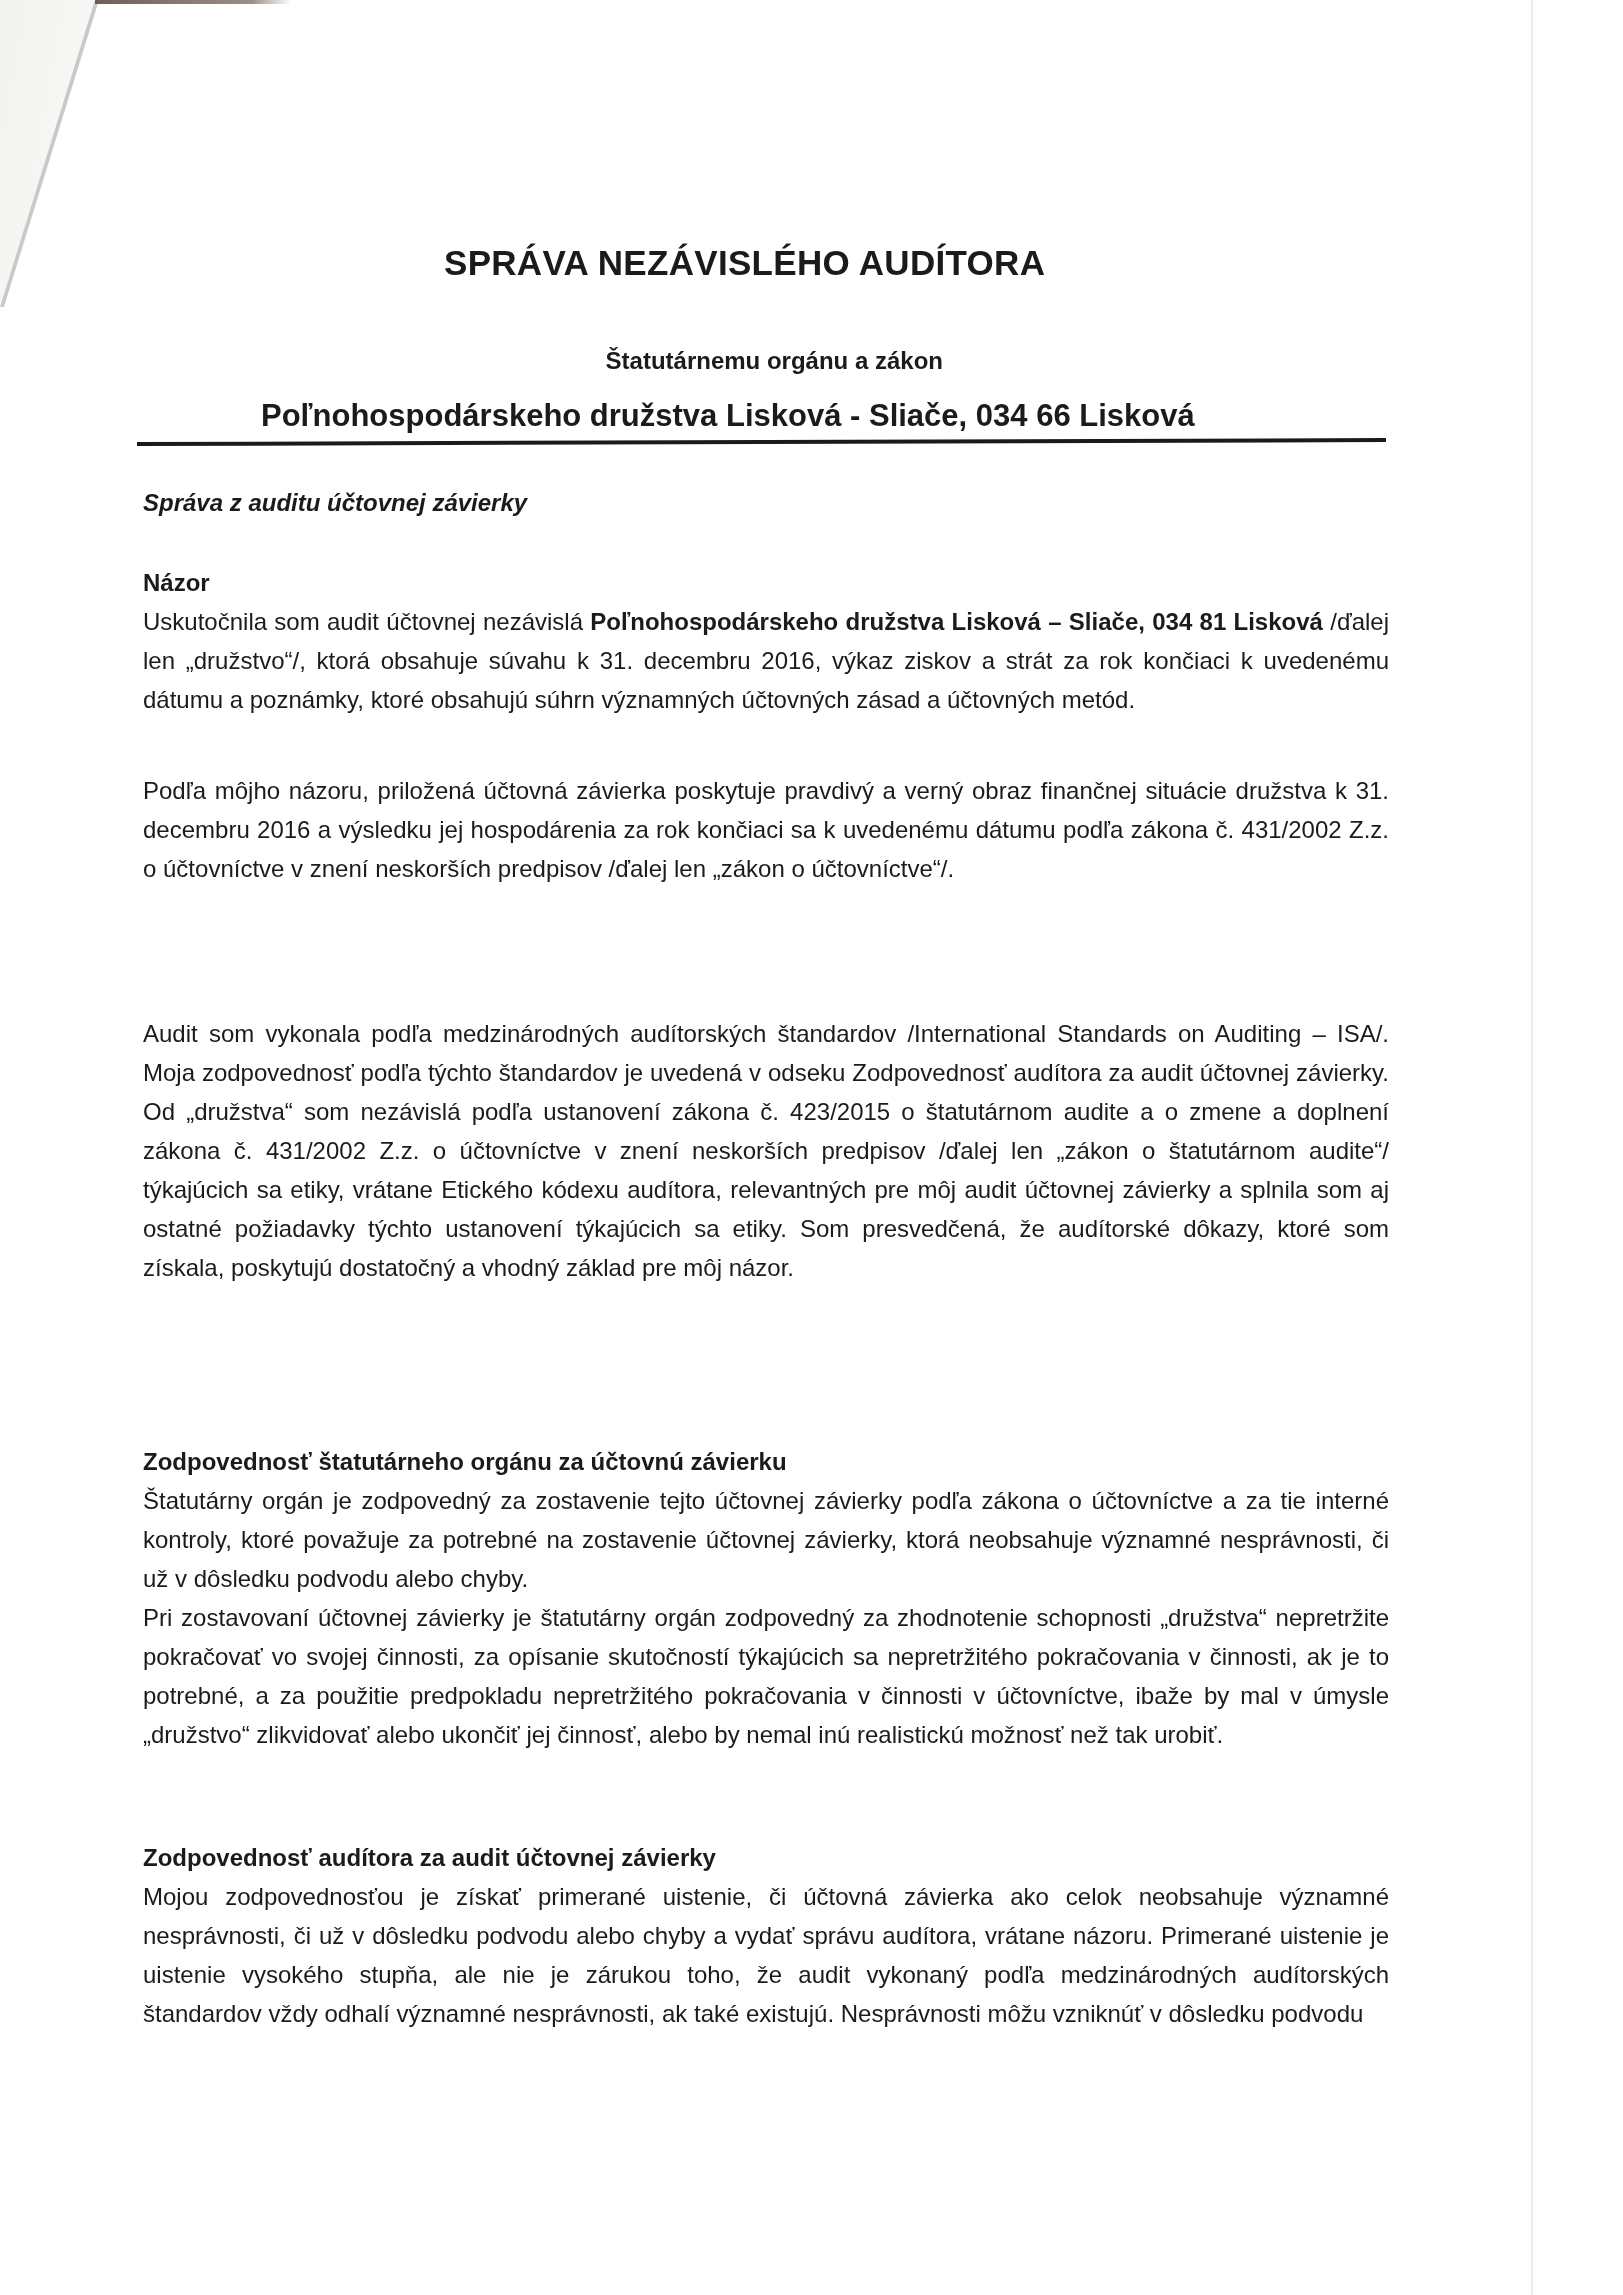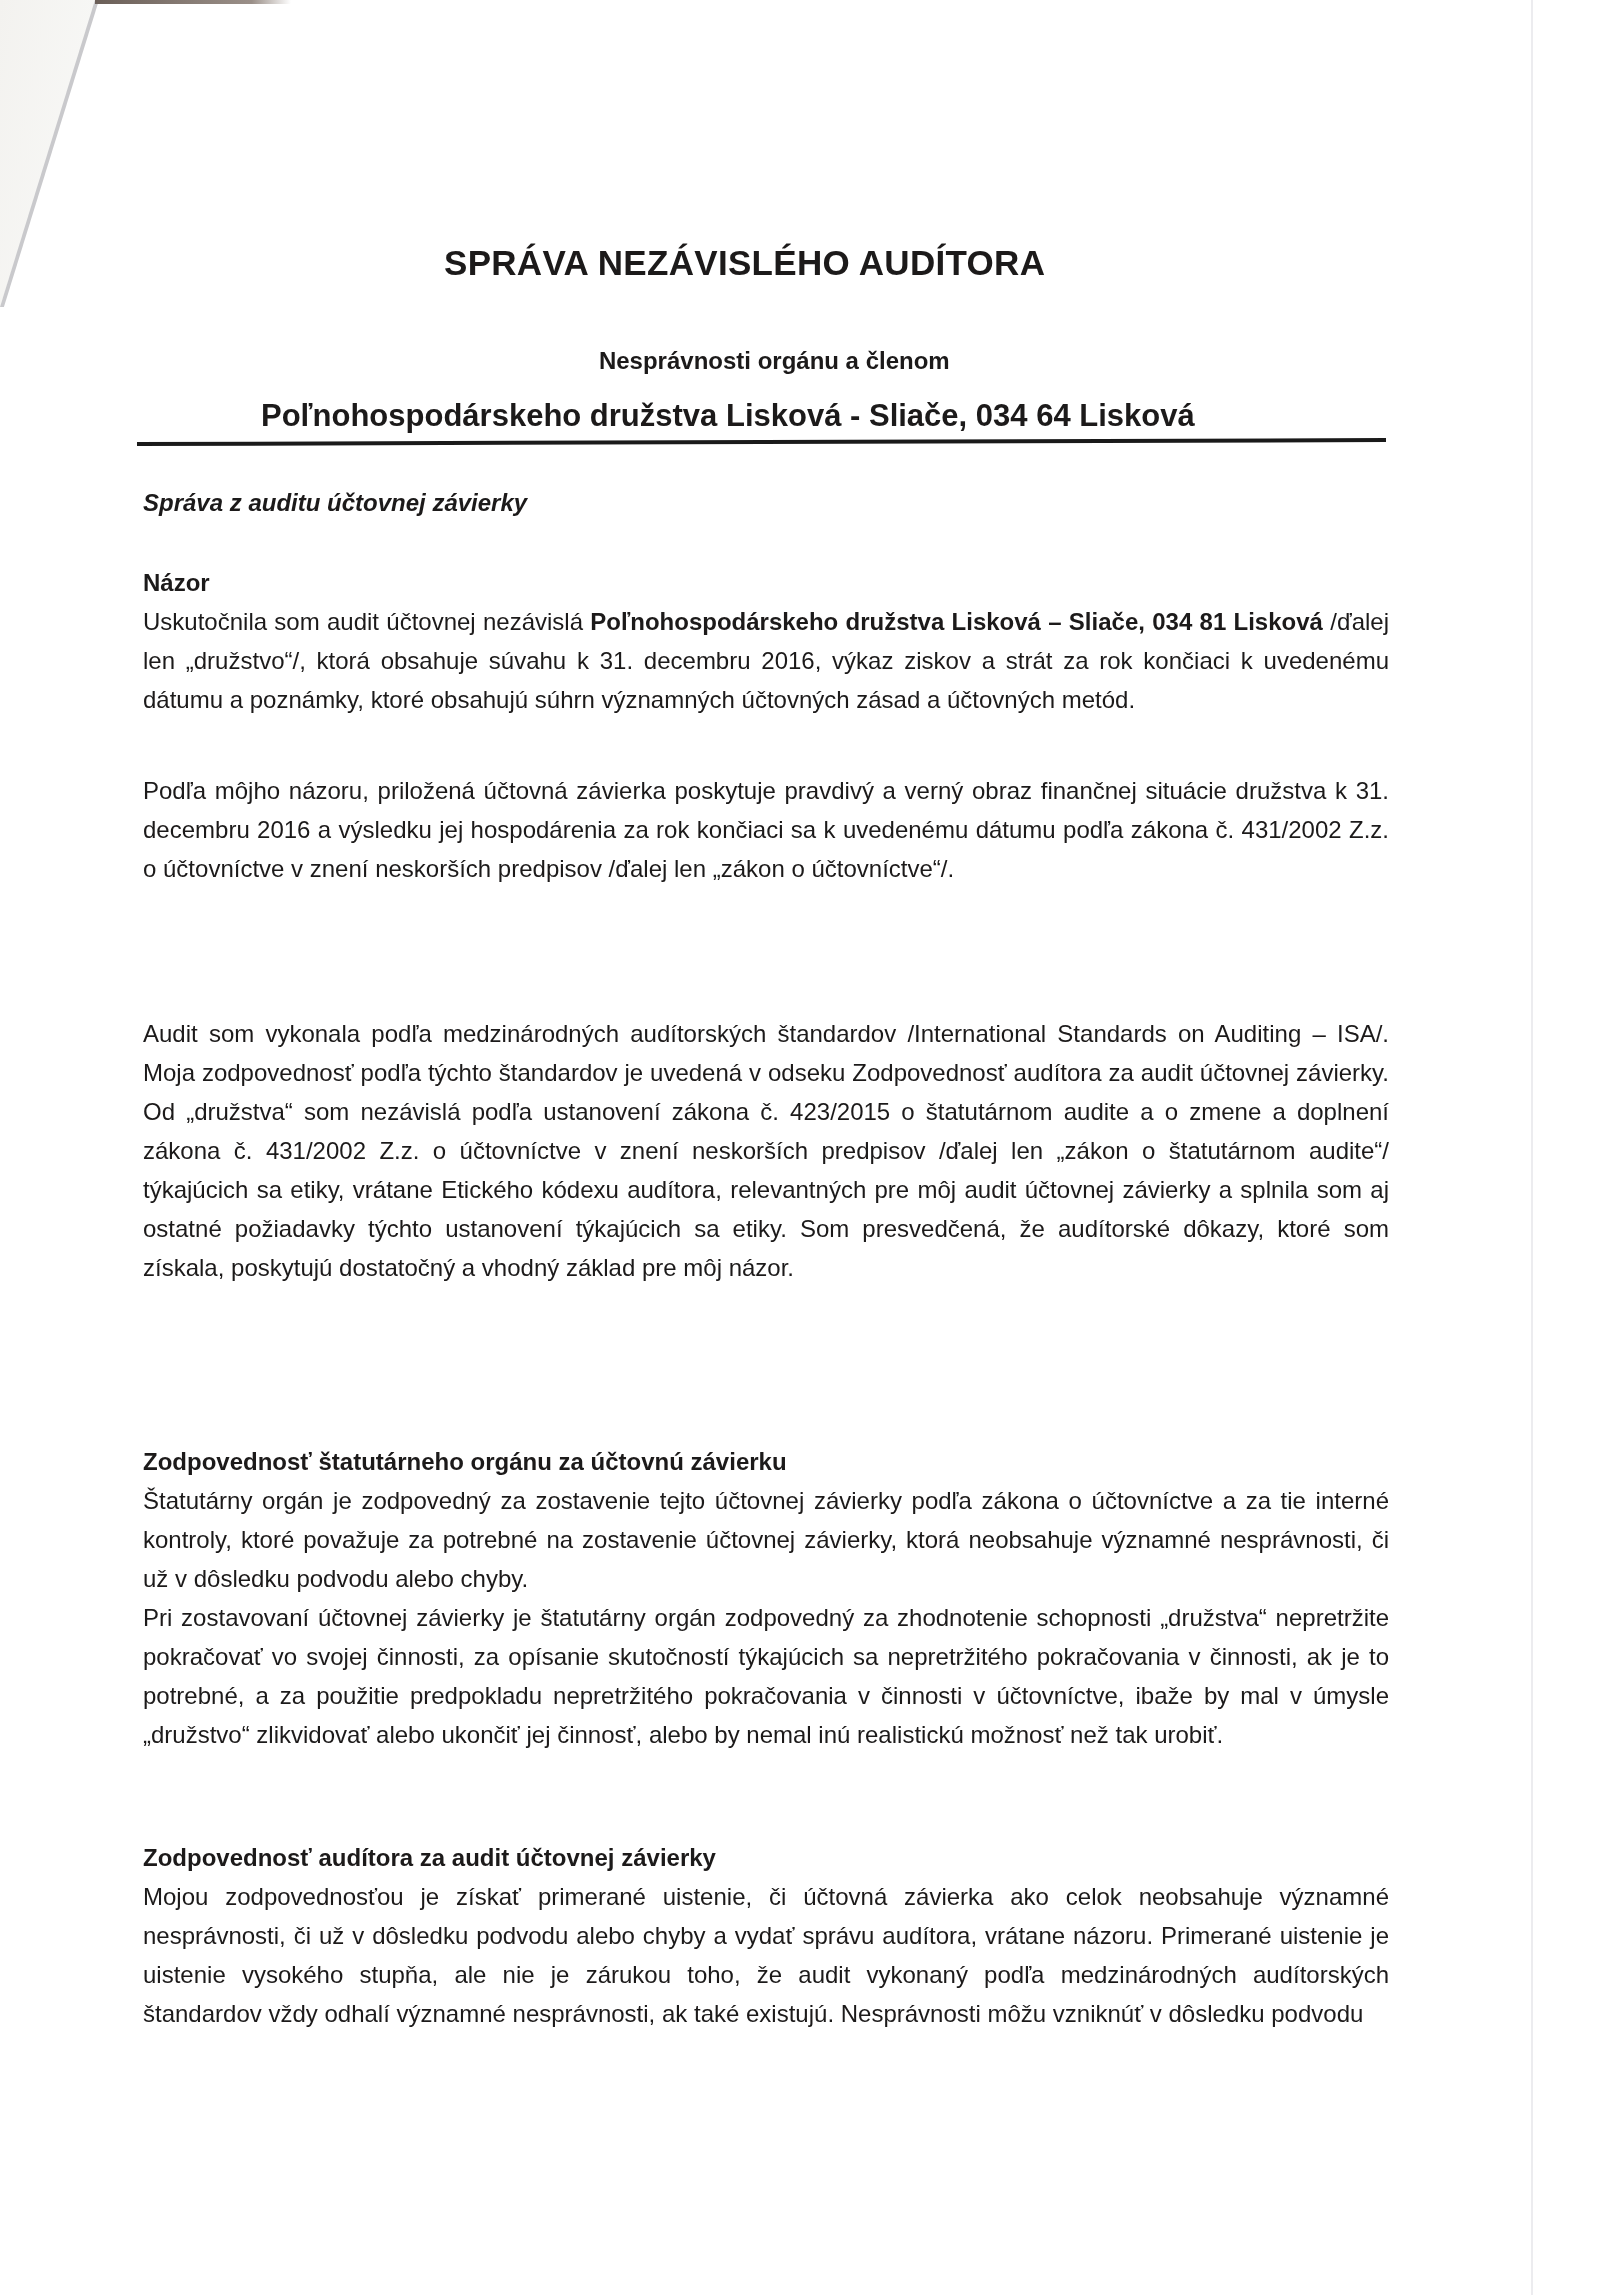--- a/index.html
+++ b/index.html
@@ -123,22 +123,22 @@
 
 <div class="scan-fold"></div>
 <div class="scan-fold-edge"></div>
 <div class="scan-top-edge"></div>
 <div class="scan-right-edge"></div>
 
 <div class="page">
 
   <div class="title">SPRÁVA NEZÁVISLÉHO AUDÍTORA</div>
 
-  <div class="recipient-line1">Nesprávnosti orgánu a členom</div>
-  <div class="recipient-line2">Poľnohospodárskeho družstva  Lisková - Sliače, 034 64  Lisková</div>
+  <div class="recipient-line1">Štatutárnemu orgánu a zákon</div>
+  <div class="recipient-line2">Poľnohospodárskeho družstva  Lisková - Sliače, 034 66  Lisková</div>
 
   <div class="header-rule"></div>
 
   <div class="report-heading">Správa z auditu účtovnej závierky</div>
 
   <div class="body-block" style="top: 563px;">
     <div class="section-heading">Názor</div>
     <p class="para"><span>Uskutočnila som audit účtovnej nezávislá </span><b class="bold-inline">Poľnohospodárskeho družstva Lisková – Sliače, 034 81 Lisková</b><span>  /ďalej len „družstvo“/, ktorá obsahuje súvahu k 31. decembru 2016,  výkaz ziskov a strát za rok končiaci k uvedenému dátumu  a poznámky, ktoré obsahujú súhrn významných účtovných zásad a účtovných metód.</span></p>
     <p class="para">Podľa môjho názoru, priložená účtovná závierka poskytuje pravdivý a verný obraz finančnej situácie družstva  k 31. decembru 2016 a výsledku jej hospodárenia za rok končiaci sa k uvedenému dátumu podľa zákona č.  431/2002  Z.z. o účtovníctve v znení neskorších predpisov /ďalej len „zákon o účtovníctve“/.</p>
   </div>

